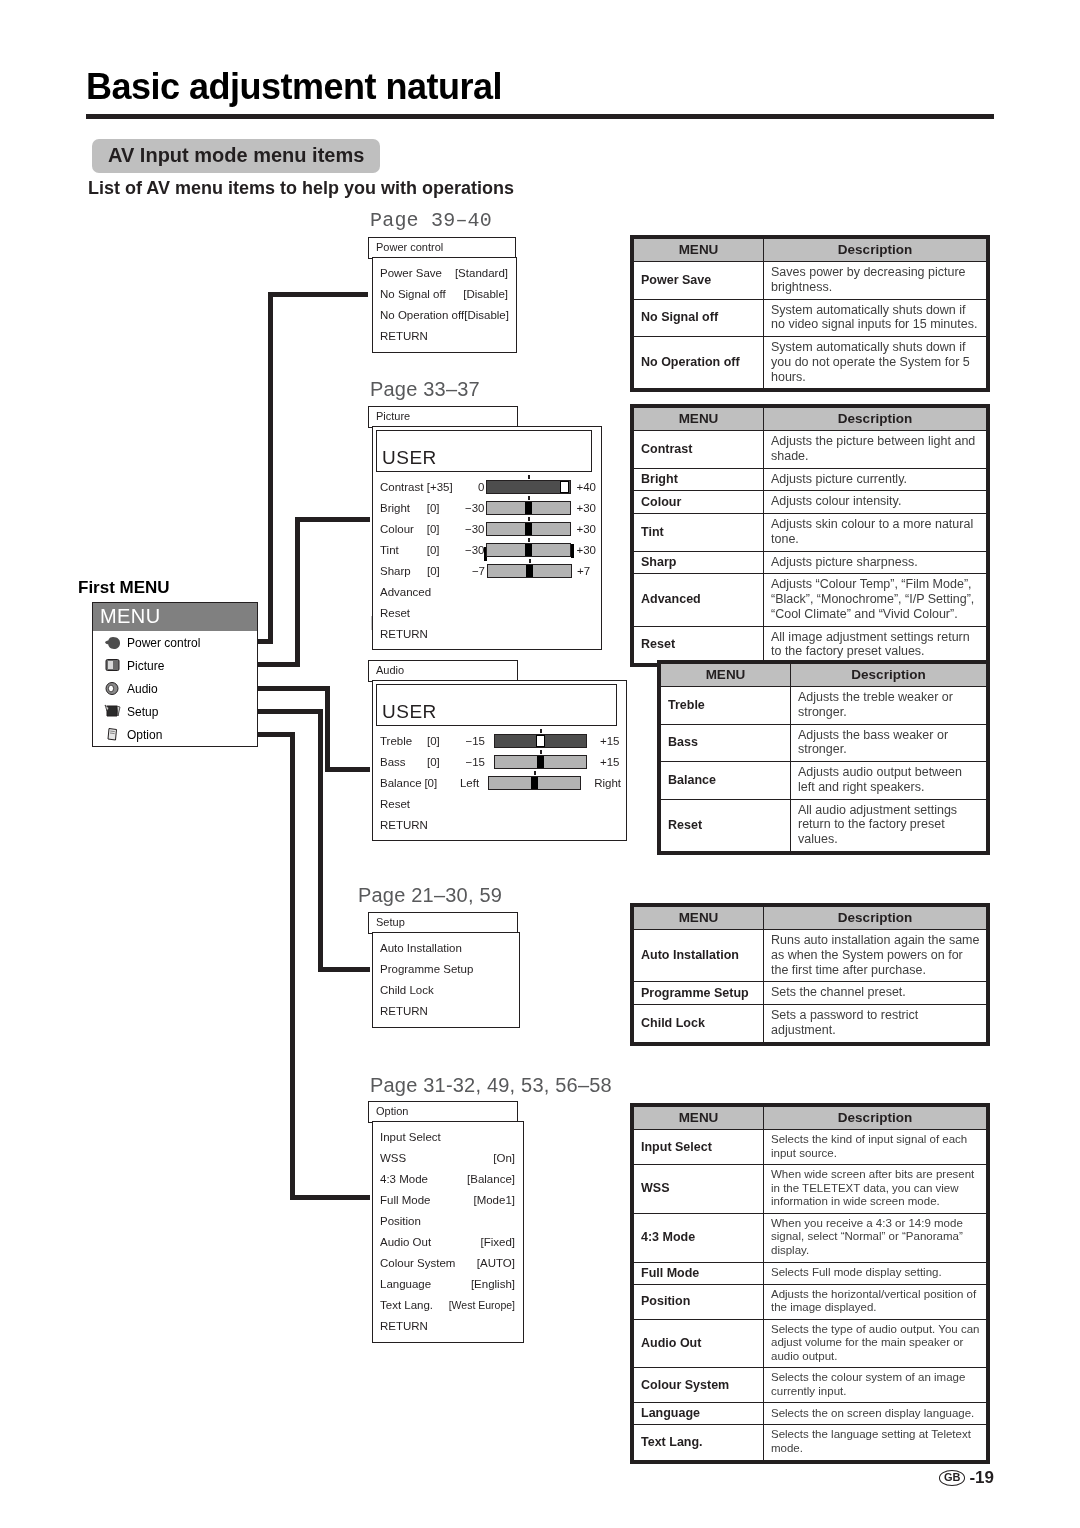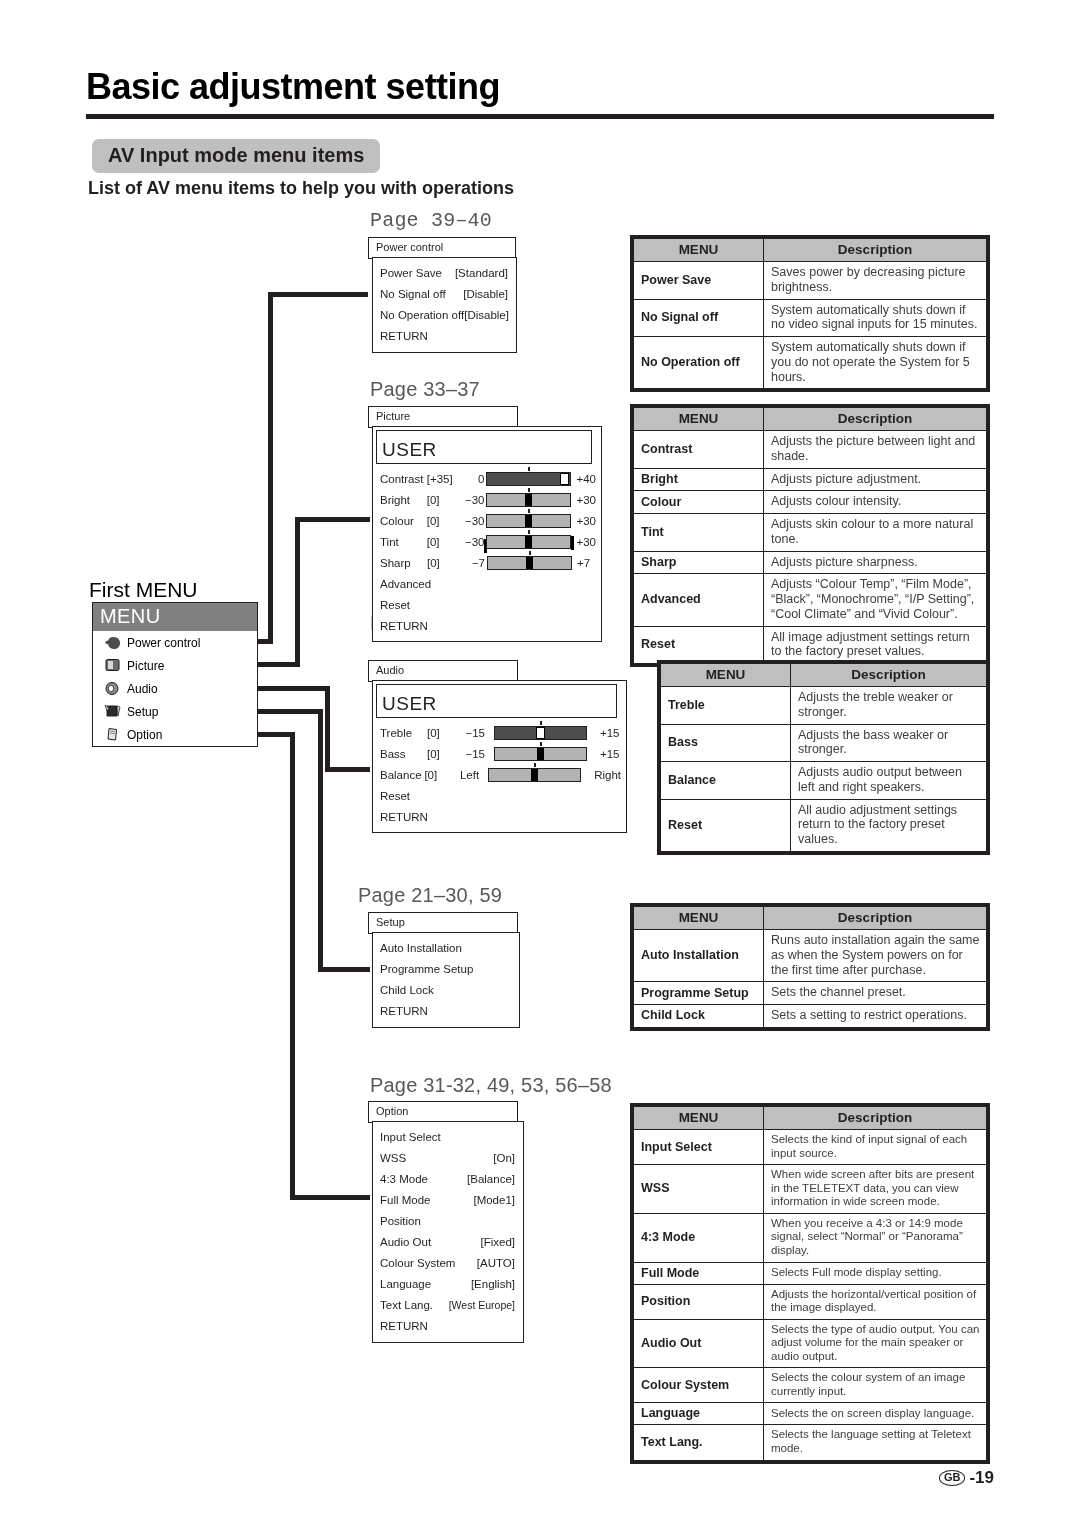--- a/index.html
+++ b/index.html
@@ -65,21 +65,21 @@
     padding:0 8px 0 7px;
     white-space:nowrap;
   }
   .osd-label { flex:0 0 auto; }
   .osd-val { margin-left:auto; }
 
   .user-head {
     border:1.4px solid #231f20;
     margin:3px 9px 4px 3px;
     font-size:19px;
-    padding:8px 0 2px 5px;
+    padding:16px 0 2px 5px;
     letter-spacing:0.5px;
   }
 
   
   .sl-row { display:flex; align-items:center; height:21px; padding-left:7px; padding-right:5px; font-size:11.5px; }
   .sl-name  { width:47px; }
   .sl-brkt  { width:31px; }
   .sl-min   { width:29px; text-align:right; padding-right:2px; position:relative; }
   .sl-bar   {
     position:relative; height:14px; border:1.3px solid #231f20;
@@ -92,22 +92,22 @@
   }
   .sl-knob.light { background:#fff; border:1.3px solid #000; width:9px; }
   .sl-tick {
     position:absolute; top:-6px; width:2px; height:4px; background:#231f20;
   }
   .sl-max { padding-left:5px; }
   .endcap { position:absolute; top:0; width:3px; height:14px; background:#000; }
 
   
   #first-menu-label {
-    position:absolute; left:89px; top:578px;
-    font-size:21px; font-weight:normal;
+    position:absolute; left:78px; top:578px;
+    font-size:17px; font-weight:bold;
   }
   #menu-box {
     position:absolute; left:92px; top:602px; width:166px;
     border:1px solid #231f20; background:#fff; z-index:5;
   }
   #menu-box .mb-head {
     background:#808080; color:#fff; font-size:20px;
     padding:2px 0 3px 7px; letter-spacing:0.4px;
   }
   #menu-box .mb-item {
@@ -156,21 +156,21 @@
   }
   #footer .gb {
     border:1.6px solid #231f20; border-radius:50%;
     font-size:11px; padding:0px 4px 1px 4px; font-weight:bold;
     line-height:1.15;
   }
 </style>
 </head>
 <body>
 
-<div id="page-title">Basic adjustment setting</div>
+<div id="page-title">Basic adjustment natural</div>
 <div id="title-rule"></div>
 <div id="section-badge">AV Input mode menu items</div>
 <div id="section-sub">List of AV menu items to help you with operations</div>
 
 <div class="ln" style="left:268px; top:292px; width:100px; height:5px;"></div>
 <div class="ln" style="left:268px; top:292px; width:5px; height:352px;"></div>
 <div class="ln" style="left:257px; top:639px; width:16px; height:5px;"></div>
 
 <div class="ln" style="left:295px; top:517px; width:75px; height:5px;"></div>
 <div class="ln" style="left:295px; top:517px; width:5px; height:150px;"></div>
@@ -367,21 +367,21 @@
         <tr>
       <th style="width:130px;">MENU</th>
       <th>Description</th>
     </tr>
     <tr>
           <td class="k">Contrast</td>
           <td class="v">Adjusts the picture between light and shade.</td>
         </tr>
     <tr>
           <td class="k">Bright</td>
-          <td class="v">Adjusts picture adjustment.</td>
+          <td class="v">Adjusts picture currently.</td>
         </tr>
     <tr>
           <td class="k">Colour</td>
           <td class="v">Adjusts colour intensity.</td>
         </tr>
     <tr>
           <td class="k">Tint</td>
           <td class="v">Adjusts skin colour to a more natural tone.</td>
         </tr>
     <tr>
@@ -502,21 +502,21 @@
     <tr>
           <td class="k">Auto Installation</td>
           <td class="v">Runs auto installation again the same as when the System powers on for the first time after purchase.</td>
         </tr>
     <tr>
           <td class="k">Programme Setup</td>
           <td class="v">Sets the channel preset.</td>
         </tr>
     <tr>
           <td class="k">Child Lock</td>
-          <td class="v">Sets a setting to restrict operations.</td>
+          <td class="v">Sets a password to restrict adjustment.</td>
         </tr>
   </tbody>
     </table>
 </div>
 
 <div class="page-ref" style="left:370px; top:1074px;">Page 31-32, 49, 53, 56–58</div>
 
 <div class="osd-tab" style="left:368px; top:1101px; width:150px; height:22px;">Option</div>
 <div class="osd-body" style="left:372px; top:1121px; width:152px; padding:4px 0 6px 0;">
   <div class="osd-row" style="height:21px;">

